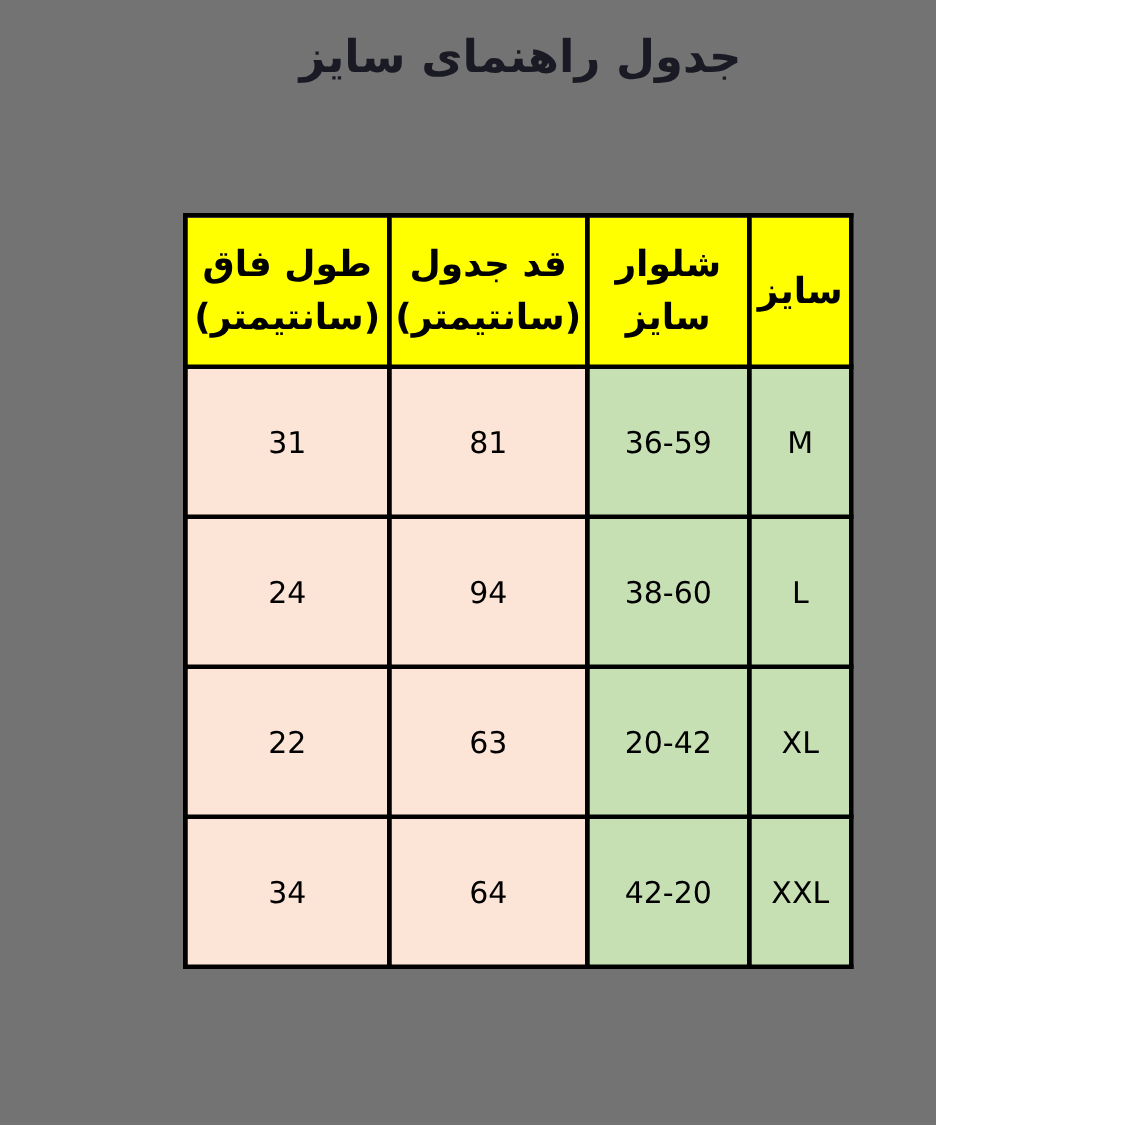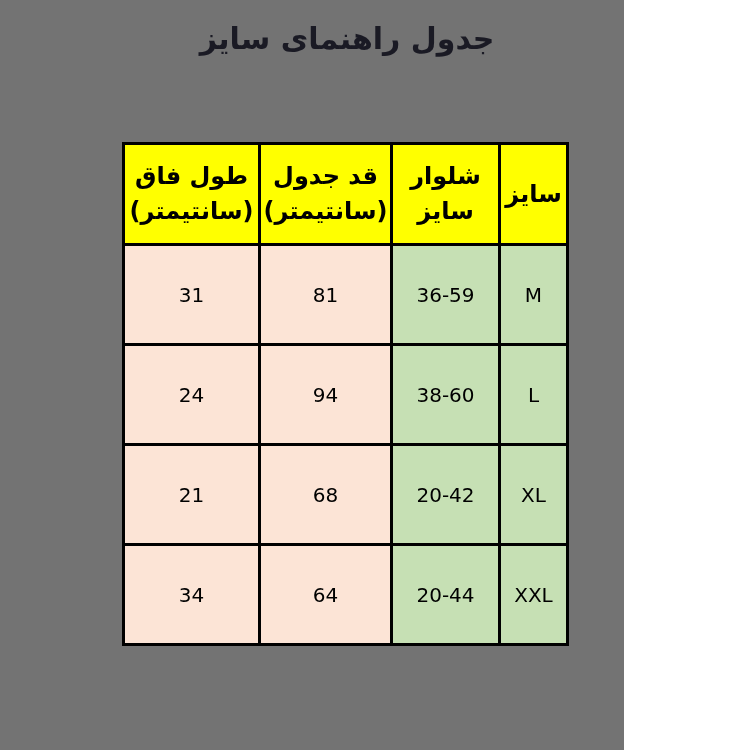--- a/index.html
+++ b/index.html
@@ -109,25 +109,25 @@
       </tr>
       <tr>
         <td class="green num">L</td>
         <td class="green num">38-60</td>
         <td class="pink num">94</td>
         <td class="pink num">24</td>
       </tr>
       <tr>
         <td class="green num">XL</td>
         <td class="green num">20-42</td>
-        <td class="pink num">68</td>
-        <td class="pink num">21</td>
+        <td class="pink num">63</td>
+        <td class="pink num">22</td>
       </tr>
       <tr>
         <td class="green num">XXL</td>
-        <td class="green num">20-44</td>
+        <td class="green num">42-20</td>
         <td class="pink num">64</td>
         <td class="pink num">34</td>
       </tr>
     </tbody>
   </table>
 
 </div>
 
 </body></html>

